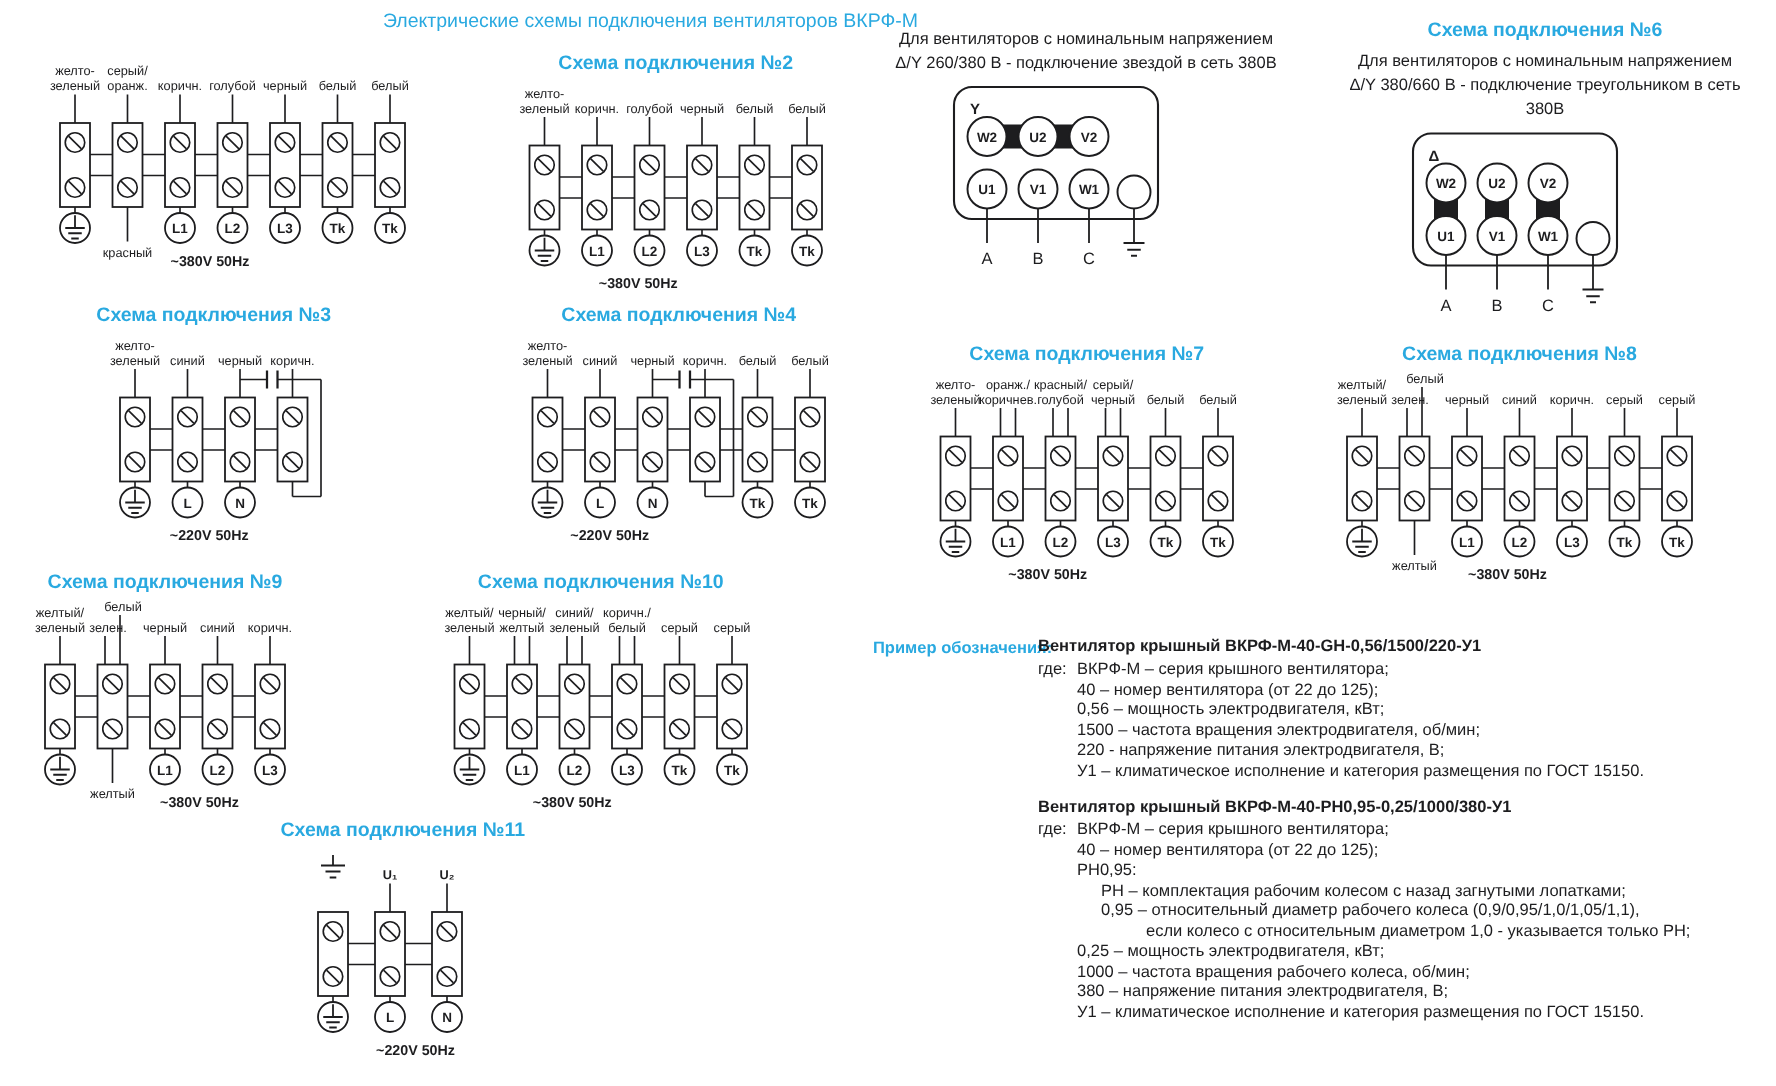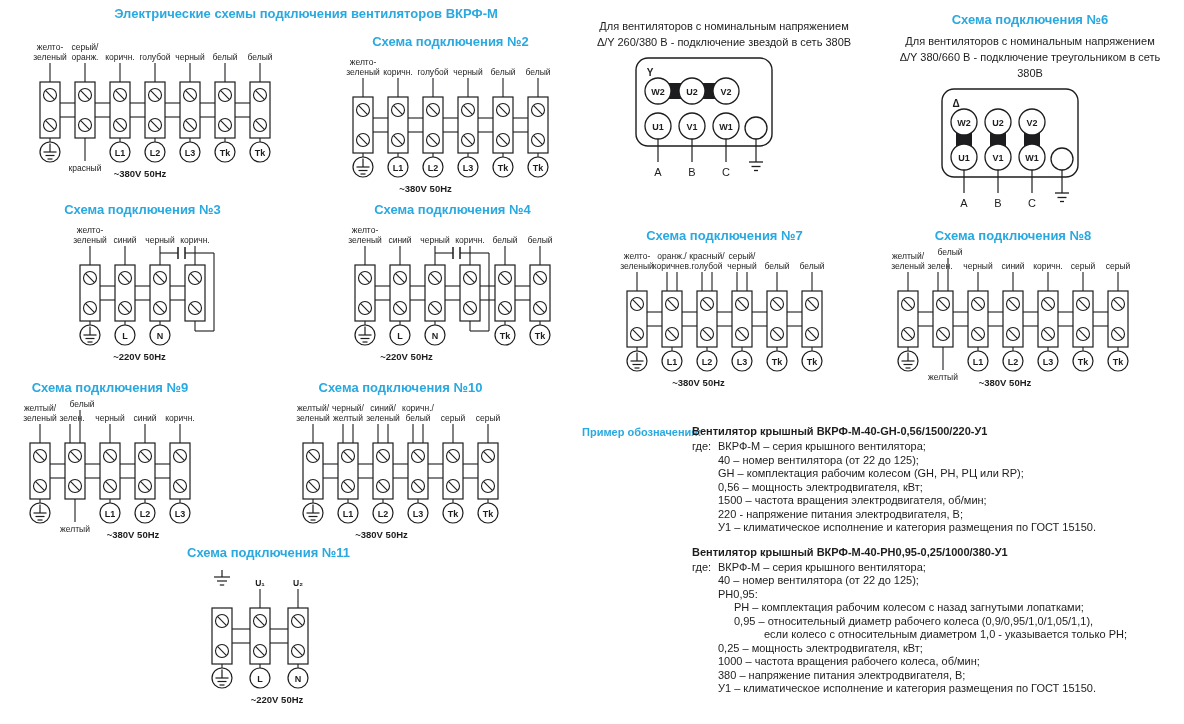--- a/index.html
+++ b/index.html
@@ -1,22 +1,22 @@
 <!DOCTYPE html>
 <html><head>
 <meta charset="utf-8">
 <style>
   html,body{margin:0;padding:0}
   body{
     position:relative;width:1184px;height:724px;background:#ffffff;
     font-family:"Liberation Sans",sans-serif;color:#1d1d1f;overflow:hidden;
   }
   .page-title{
-    position:absolute;left:0;top:6px;width:612px;text-align:center;
-    font-size:13px;font-weight:700;color:#29a9e0;
+    position:absolute;left:0;top:6px;width:612px;text-align:right;
+    font-size:13px;font-weight:400;color:#29a9e0;
   }
   .scheme{position:absolute}
   .st{
     text-align:center;font-size:13px;font-weight:700;color:#29a9e0;white-space:nowrap;
   }
   .scheme svg{display:block;margin:2px auto 0}
   svg text{font-family:"Liberation Sans",sans-serif;fill:#1d1d1f}
   #s1{left:5px;top:34px;width:300px}
   #s2{left:318px;top:34px;width:265px}
   #s3{left:45px;top:202px;width:195px}
@@ -909,21 +909,20 @@
 
 <div id="example">
   <span class="ex-label">Пример обозначения:</span>
   <div class="ex-entries" id="ex-entries">
       <div class="ex-entry">
         <div class="ex-title">Вентилятор крышный ВКРФ-М-40-GH-0,56/1500/220-У1</div>
         <span class="ex-gde">где:</span>
         <div class="ex-lines">
           <div class="ex-line" style="padding-left: 0px;">ВКРФ-М – серия крышного вентилятора;</div>
           <div class="ex-line" style="padding-left: 0px;">40 – номер вентилятора (от 22 до 125);</div>
-          <div class="ex-line" style="padding-left: 0px;">GH – комплектация рабочим колесом (GH, PH, РЦ или RP);</div>
           <div class="ex-line" style="padding-left: 0px;">0,56 – мощность электродвигателя, кВт;</div>
           <div class="ex-line" style="padding-left: 0px;">1500 – частота вращения электродвигателя, об/мин;</div>
           <div class="ex-line" style="padding-left: 0px;">220 - напряжение питания электродвигателя, В;</div>
           <div class="ex-line" style="padding-left: 0px;">У1 – климатическое исполнение и категория размещения по ГОСТ 15150.</div>
         </div>
       </div>
       <div class="ex-entry">
         <div class="ex-title">Вентилятор крышный ВКРФ-М-40-РН0,95-0,25/1000/380-У1</div>
         <span class="ex-gde">где:</span>
         <div class="ex-lines">

